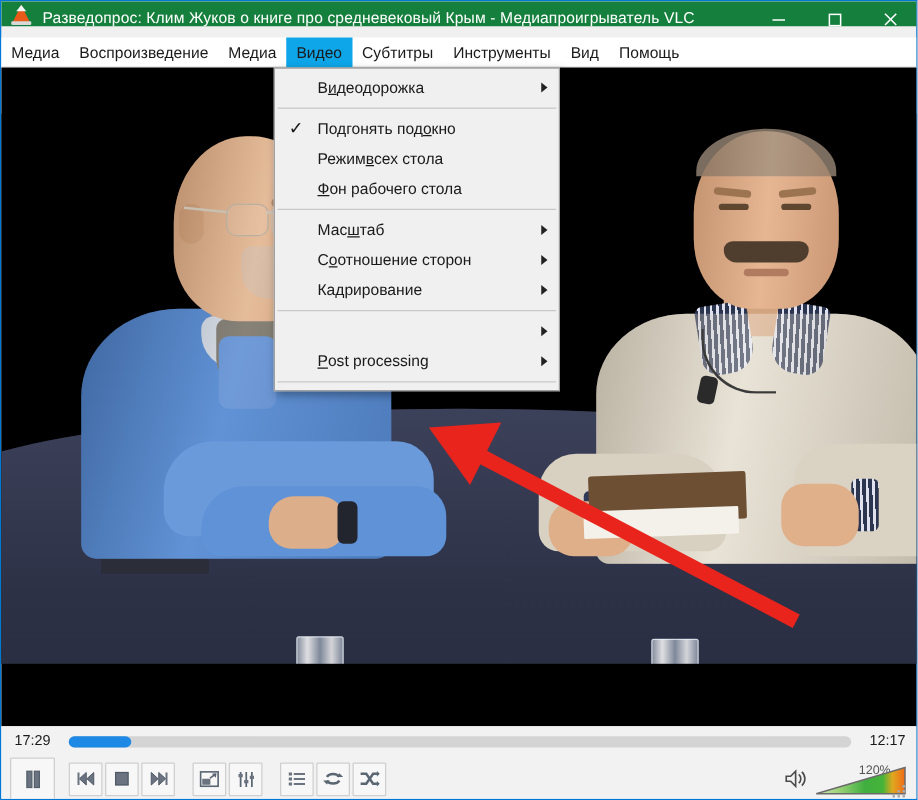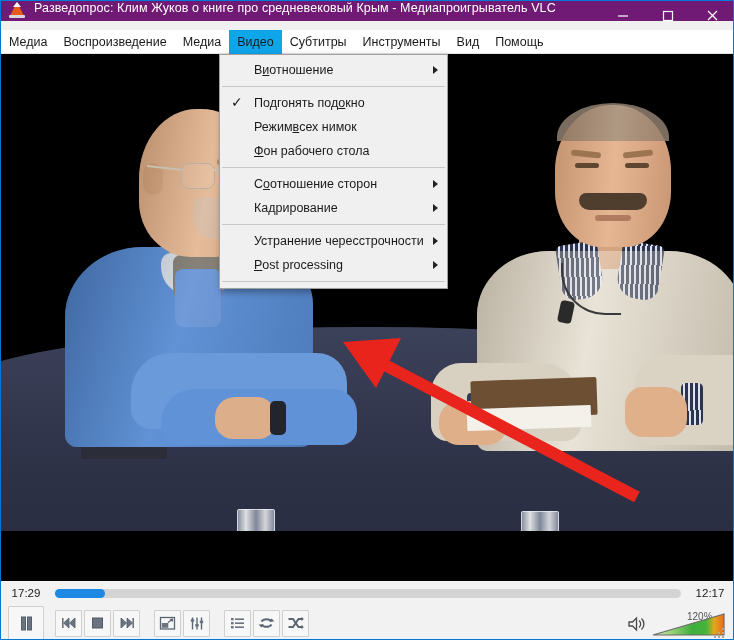--- a/index.html
+++ b/index.html
@@ -13,22 +13,22 @@
     position: relative;
     width: 734px; height: 640px;
     border: 1px solid #0078d7;
     background: #f0f0f0;
     overflow: hidden;
   }
 
   
   .titlebar {
     position: absolute; left: 0; top: 0; width: 734px; height: 20px;
-    background: #701a75;
-    display: flex; align-items: flex-start;
+    background: #15803d;
+    display: flex; align-items: flex-end;
   }
   .vlc-icon {
     width: 18px; height: 18px; margin-left: 7px; margin-right: 8px;
     position: relative; flex: 0 0 auto;
   }
   .vlc-icon .cone {
     position: absolute; left: 2px; top: 1px;
     width: 0; height: 0;
     border-left: 7px solid transparent;
     border-right: 7px solid transparent;
@@ -507,65 +507,70 @@
       <line x1="636" y1="496" x2="382" y2="363" stroke="#e8241d" stroke-width="12" stroke-linecap="butt"></line>
       <polygon points="342,341 400,337 375,387" fill="#e8241d"></polygon>
     </g>
   </svg>
 
   <div class="dropdown">
 
     <div class="mi">
       <span>В</span>
         <u>и</u>
-        <span>отношение</span>
+        <span>деодорожка</span>
       <span class="arw"></span>
     </div>
 
     <div class="sep"></div>
 
 
     <div class="mi">
       <span class="chk">✓</span>
       <span>Подгонять под </span>
         <u>о</u>
         <span>кно</span>
     </div>
 
     <div class="mi">
       <span>Режим </span>
         <u>в</u>
-        <span>сех нимок</span>
+        <span>сех стола</span>
     </div>
 
     <div class="mi">
       <span></span>
         <u>Ф</u>
         <span>он рабочего стола</span>
     </div>
 
     <div class="sep"></div>
 
+    <div class="mi">
+      <span>Мас</span>
+        <u>ш</u>
+        <span>таб</span>
+      <span class="arw"></span>
+    </div>
 
     <div class="mi">
       <span>С</span>
         <u>о</u>
         <span>отношение сторон</span>
       <span class="arw"></span>
     </div>
 
     <div class="mi">
       <span>Кадрирование</span>
       <span class="arw"></span>
     </div>
 
     <div class="sep"></div>
 
     <div class="mi">
-      <span>Устранение чересстрочности</span>
       <span class="arw"></span>
     </div>
 
 
     <div class="mi">
       <u>P</u>
         <span>ost processing</span>
       <span class="arw"></span>
     </div>
 

